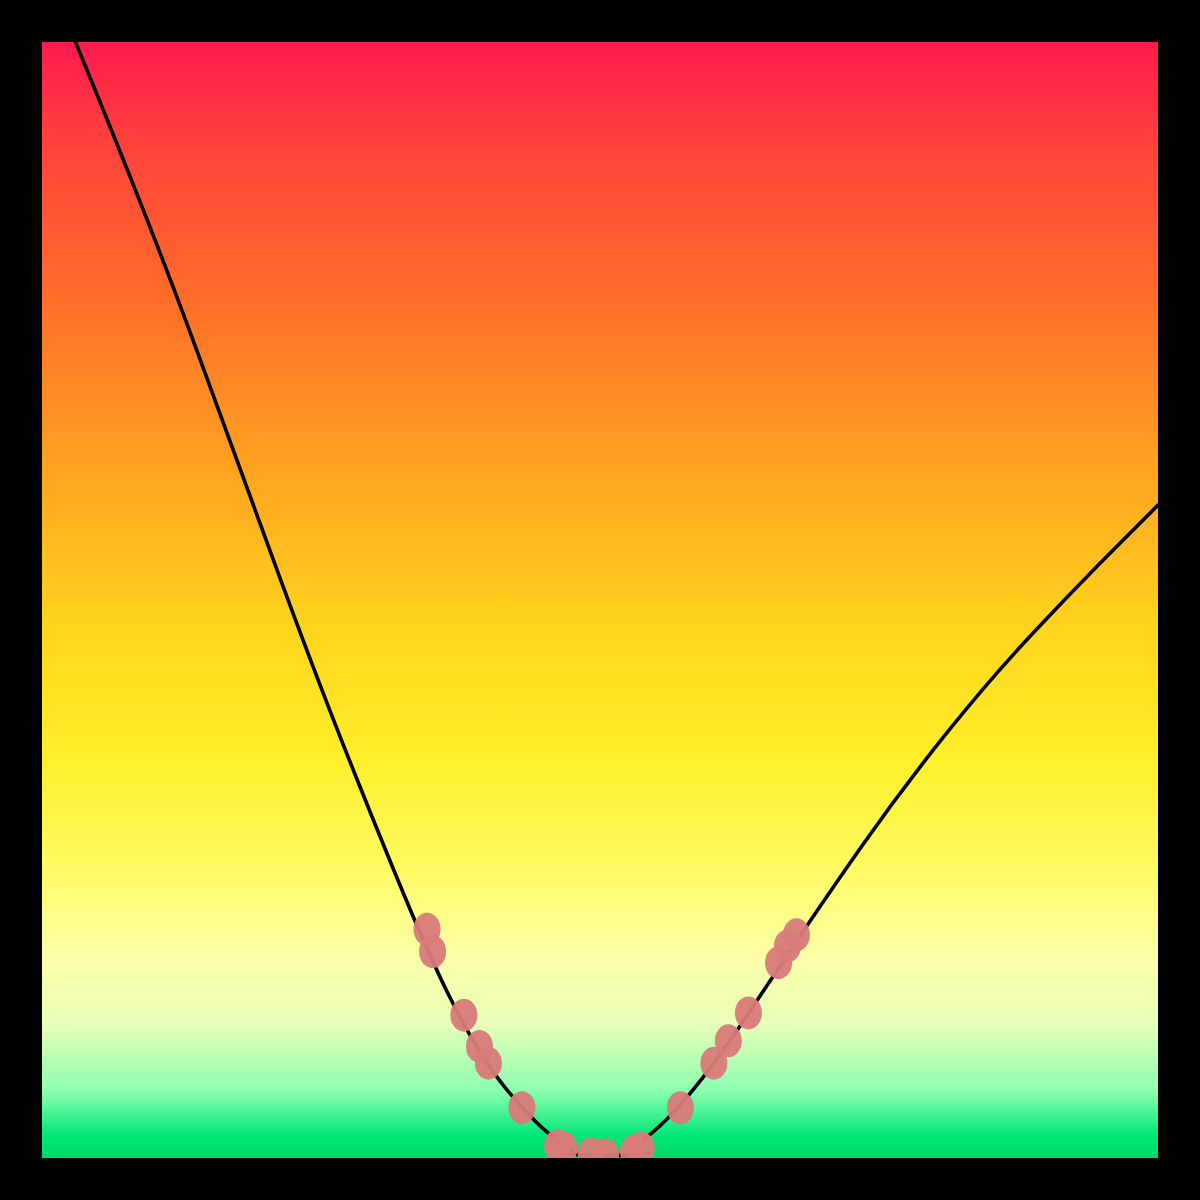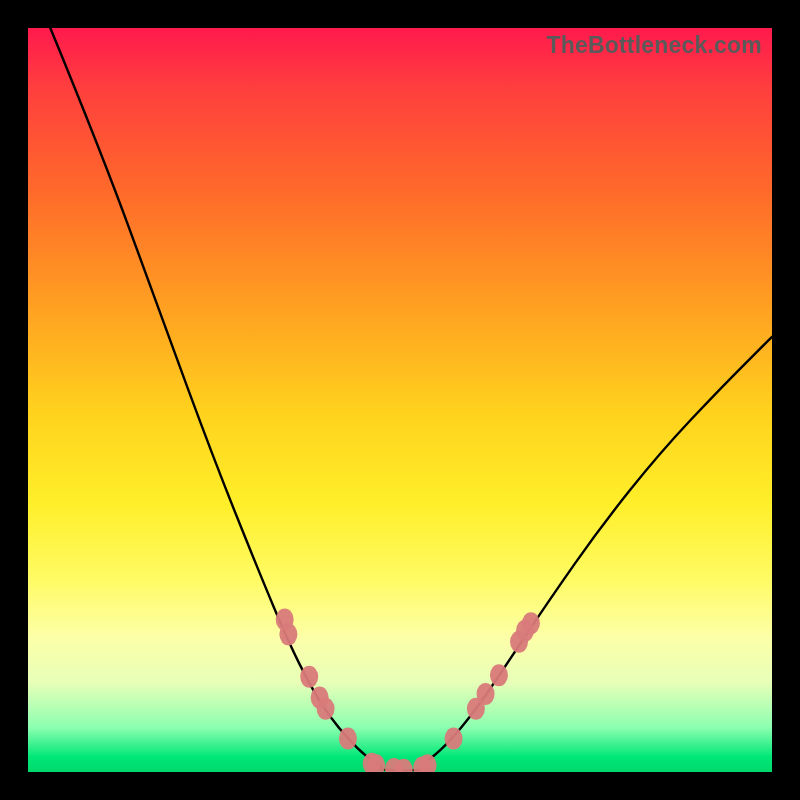--- a/index.html
+++ b/index.html
@@ -59,21 +59,20 @@
   .marker {
     fill: #d97a7a;
     opacity: 0.95;
   }
 </style>
 </head>
 <body>
 
 <div class="frame">
   <div class="plot-area">
-    <div class="watermark">TheBottleneck.com</div>
     <svg class="curves" viewBox="0 0 744 744" preserveAspectRatio="none">
       <g id="curve-group">
           <path d="M 22.32 0.00 Q 74.40 126.48 104.16 208.32 Q 133.92 290.16 159.96 360.84 Q 186.00 431.52 208.32 487.32 Q 230.64 543.12 245.52 578.46 Q 260.40 613.80 271.56 636.12 Q 282.72 658.44 292.02 673.32 Q 301.32 688.20 310.62 699.36 Q 319.92 710.52 329.22 719.82 Q 338.52 729.12 347.82 734.70 Q 357.12 740.28 349.68 740.28 Q 342.24 740.28 353.40 741.40 Q 364.56 742.51 375.72 742.51 Q 386.88 742.51 398.04 741.40 Q 409.20 740.28 398.04 740.28 Q 386.88 740.28 396.18 734.70 Q 405.48 729.12 416.64 717.96 Q 427.80 706.80 440.82 690.06 Q 453.84 673.32 468.72 651.00 Q 483.60 628.68 502.20 600.78 Q 520.80 572.88 546.84 535.68 Q 572.88 498.48 602.64 461.28 Q 632.40 424.08 662.16 392.46 Q 691.92 360.84 717.96 334.80 T 744.00 308.76" class="curve-path"></path>
         </g>
       <g id="marker-group">
           <ellipse cx="256.68" cy="591.48" rx="9" ry="11" class="marker"></ellipse>
           <ellipse cx="260.40" cy="606.36" rx="9" ry="11" class="marker"></ellipse>
           <ellipse cx="281.23" cy="648.77" rx="9" ry="11" class="marker"></ellipse>
           <ellipse cx="291.65" cy="669.60" rx="9" ry="11" class="marker"></ellipse>
           <ellipse cx="297.60" cy="680.76" rx="9" ry="11" class="marker"></ellipse>

